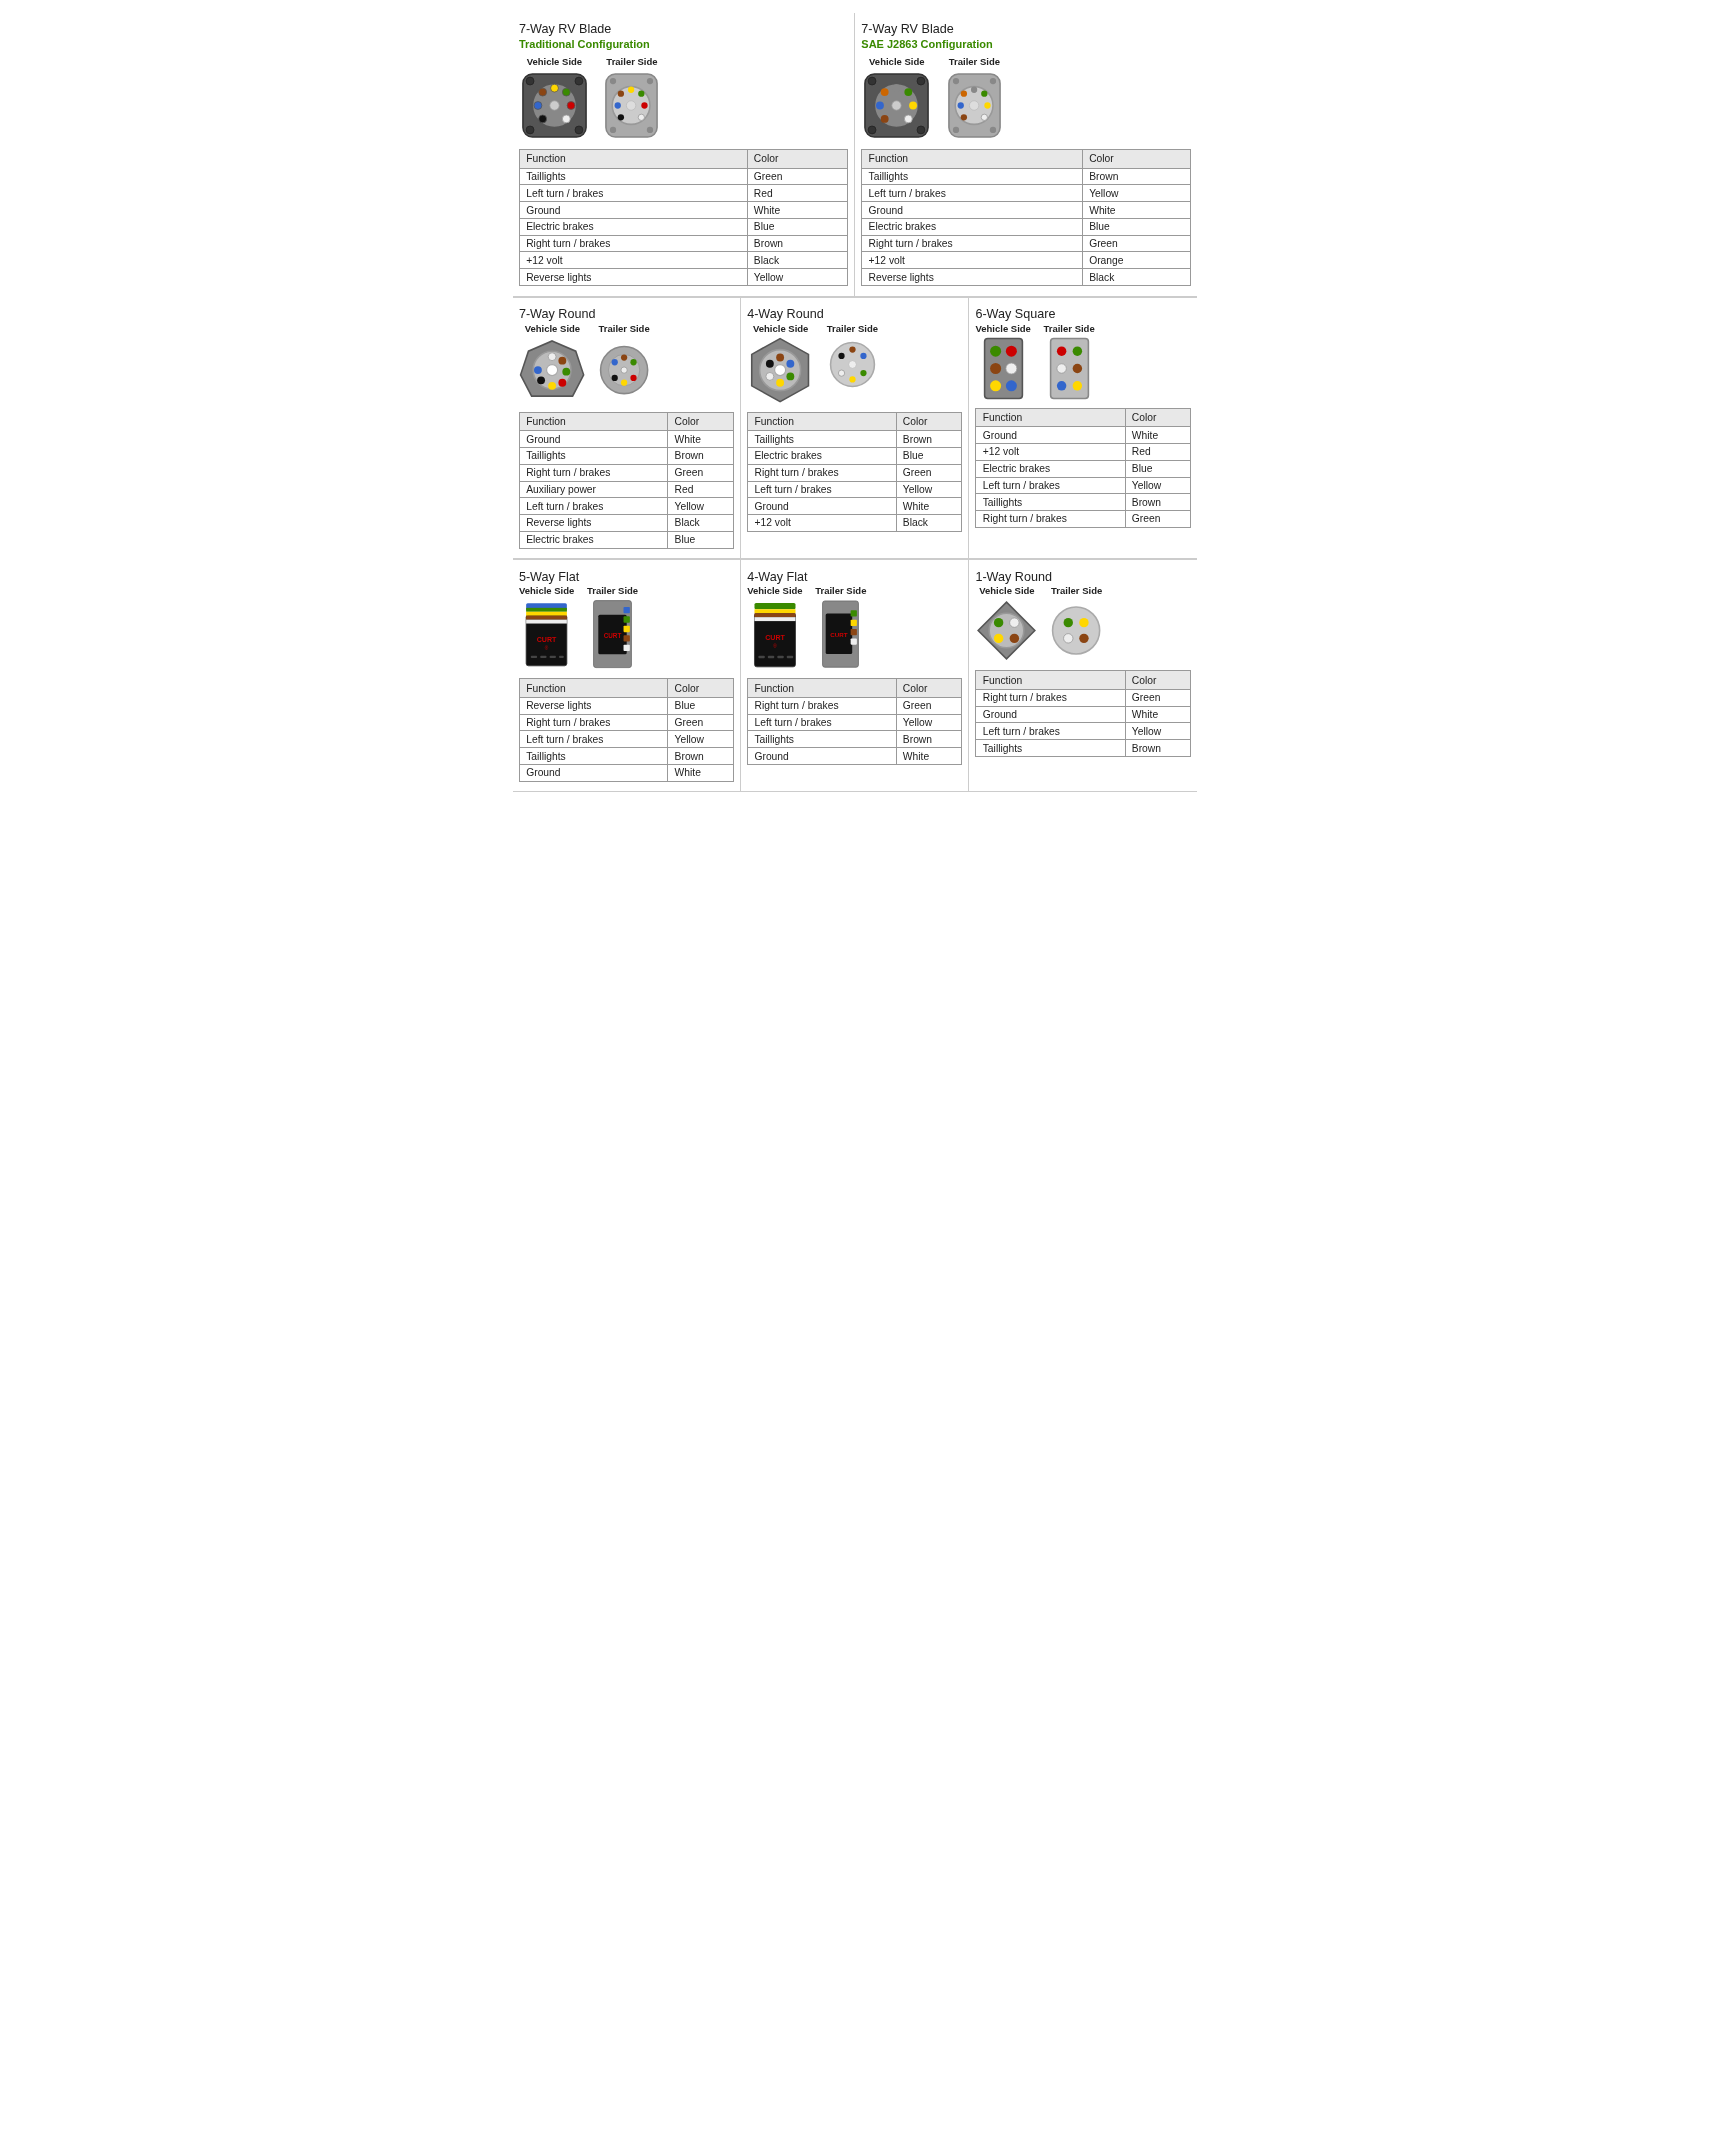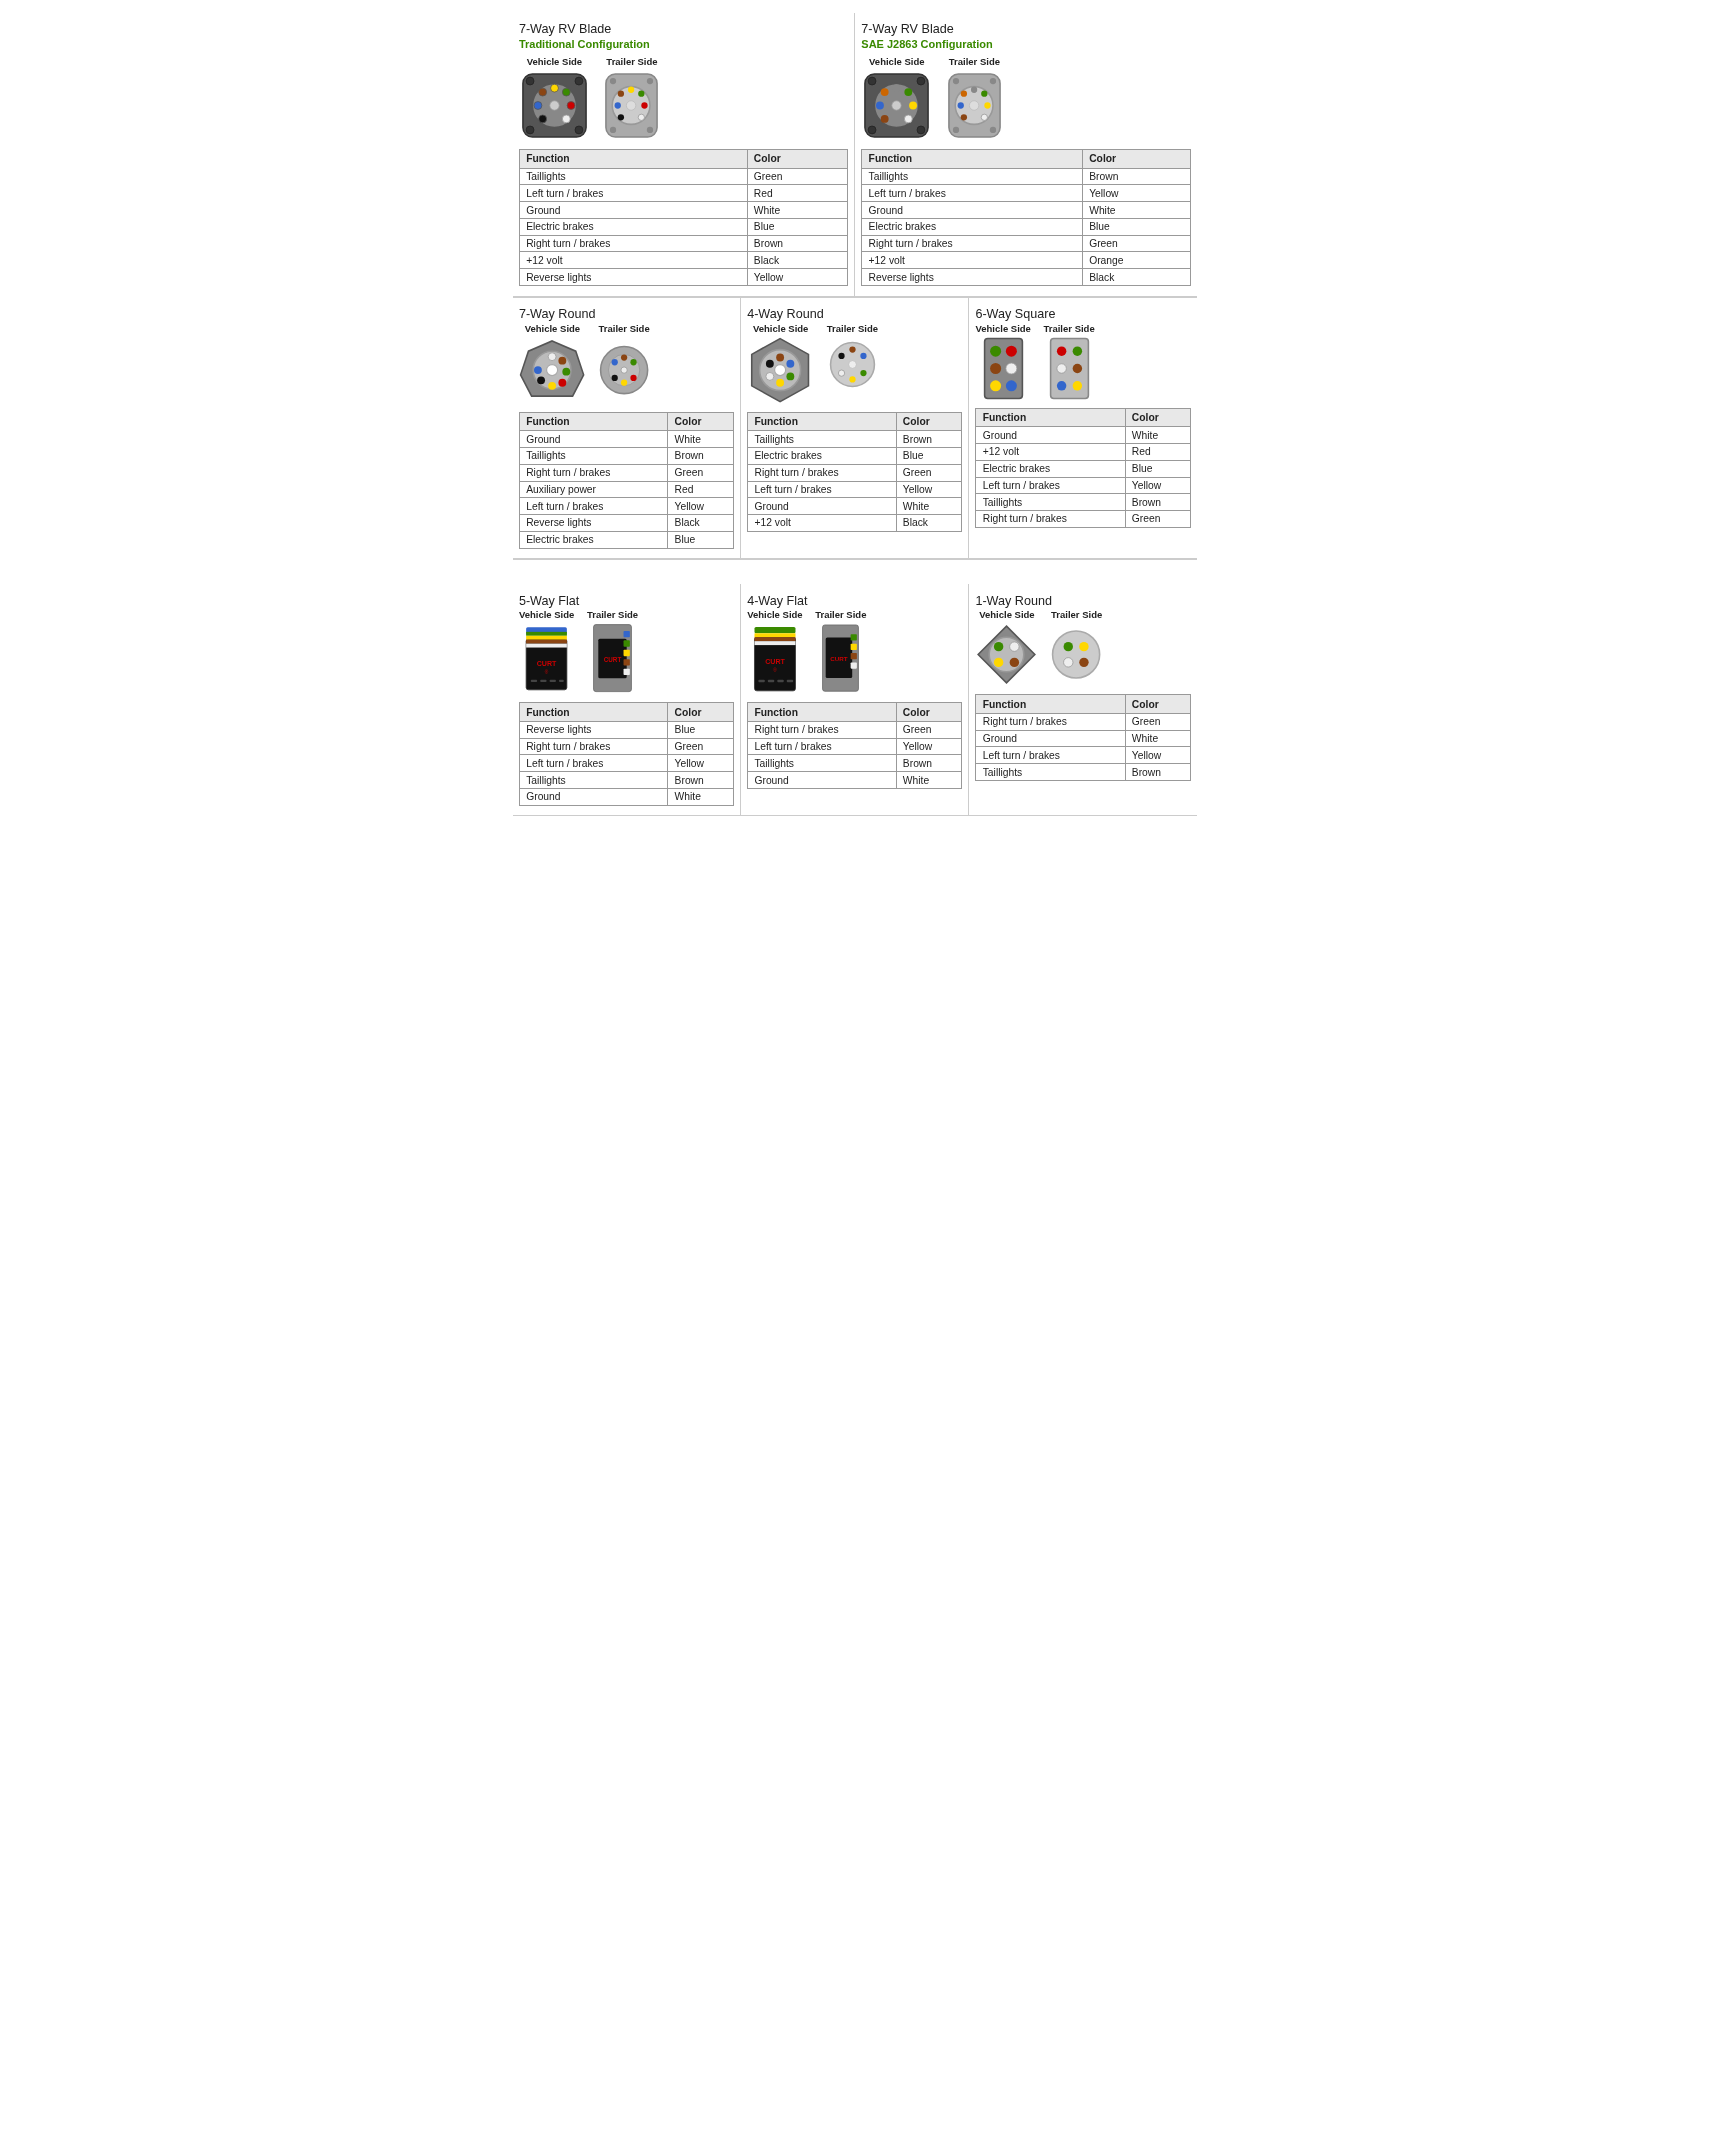--- a/index.html
+++ b/index.html
@@ -51,21 +51,21 @@
     table {
       border-collapse: collapse;
       width: 100%;
       margin-top: 3.2px;
     }
     th {
       background: #e8e8e8;
       border: 0.8px solid #999;
       padding: 3.2px 6.3px;
       text-align: left;
-      font-weight: bold;
+      font-weight: normal;
     }
     td {
       border: 0.8px solid #999;
       padding: 2.4px 6.3px;
     }
 
     
     svg { display: block; }
     .section-3 {
       padding: 9.5px 6.3px;
@@ -79,21 +79,20 @@
       border-bottom: 0.8px solid #ccc;
     }
     .row2 {
       display: grid;
       grid-template-columns: 1fr 1fr 1fr;
       border-bottom: 0.8px solid #ccc;
     }
     .row3 {
       display: grid;
       grid-template-columns: 1fr 1fr 1fr;
-      margin-top: 24px;
     }
   </style>
 </head>
 <body>
 
 <div class="row1">
 
   <div class="section">
     <div class="section-title">7-Way RV Blade</div>
     <div class="section-subtitle green-text">Traditional Configuration</div>

